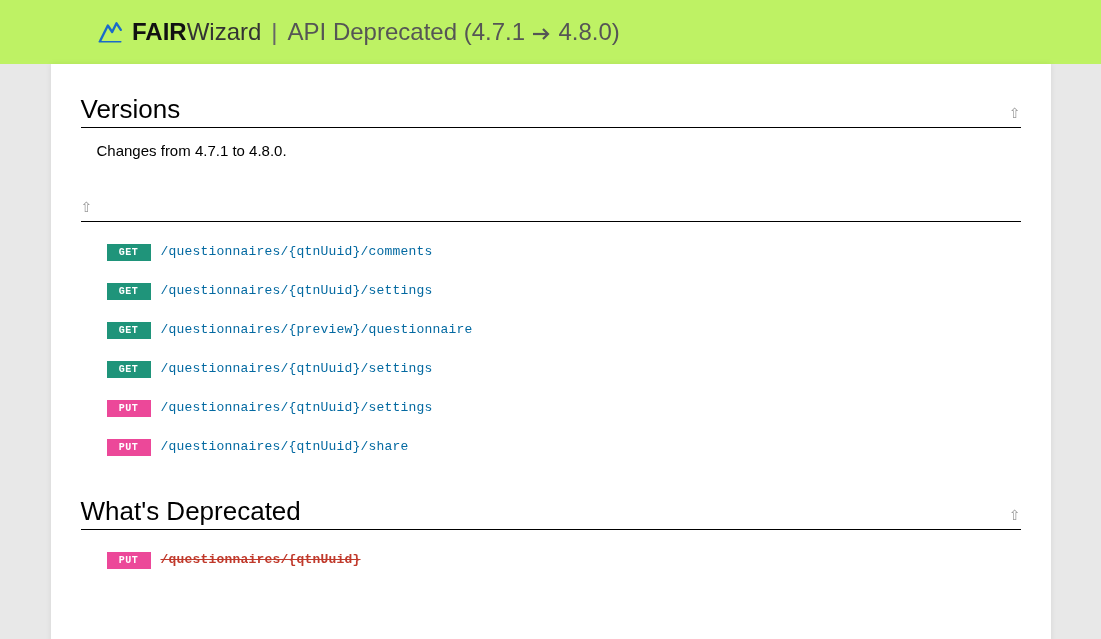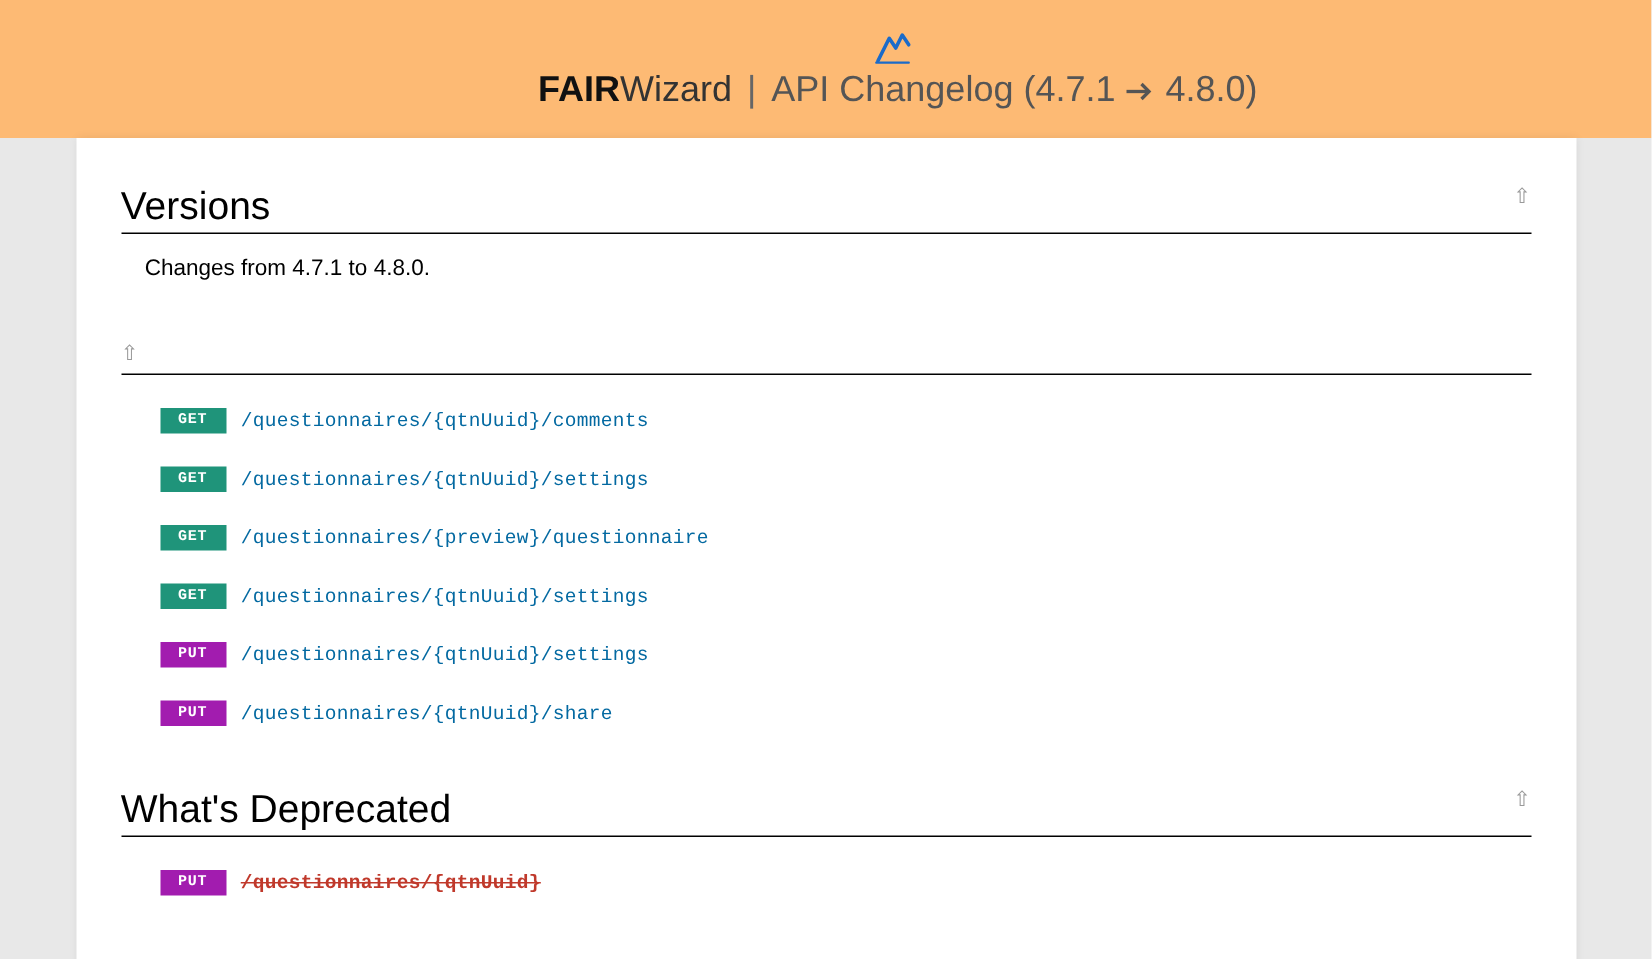--- a/index.html
+++ b/index.html
@@ -2,25 +2,24 @@
 <html><head>
   <meta charset="utf-8">
   <style>
     * { box-sizing: border-box; margin: 0; padding: 0; }
     body {
       font-family: "Helvetica Neue", Helvetica, Arial, sans-serif;
       background: #e8e8e8;
       color: #000;
     }
     .header {
-      background: #fdba74;
+      background: #bef264;
       padding: 18px 0 18px 96px;
       display: flex;
       align-items: center;
-      flex-direction: column;
     }
     .logo-icon {
       width: 28px;
       height: 28px;
       margin-right: 8px;
       display: flex;
       align-items: center;
       justify-content: center;
     }
     .logo-icon svg { display: block; }
@@ -41,20 +40,21 @@
       margin: 0 auto 30px auto;
       padding: 30px 30px 40px 30px;
       box-shadow: 0 0 6px rgba(0,0,0,0.08);
     }
     .section {
       margin-bottom: 40px;
       position: relative;
     }
     .section-header {
       display: flex;
+      align-items: flex-end;
       justify-content: space-between;
       border-bottom: 1px solid #000;
       padding-bottom: 2px;
       margin-bottom: 14px;
     }
     .section-title {
       font-size: 26px;
       font-weight: 400;
       color: #000;
     }
@@ -71,38 +71,37 @@
     .desc-text {
       font-size: 15px;
       color: #000;
       margin-bottom: 18px;
     }
     .endpoint-list {
       padding-left: 10px;
     }
     .endpoint-row {
       display: flex;
-      align-items: center;
       margin: 22px 0;
       gap: 10px;
     }
     .method-badge {
       font-family: Menlo, Consolas, "Courier New", monospace;
       font-size: 10px;
       font-weight: 700;
       letter-spacing: 0.5px;
       color: #fff;
       padding: 3px 0;
       min-width: 44px;
       text-align: center;
       text-transform: uppercase;
       border-radius: 0;
     }
     .method-get { background: #1f947a; }
-    .method-put { background: #a21caf; }
+    .method-put { background: #ec4899; }
     .endpoint-path {
       font-family: Menlo, Consolas, "Courier New", monospace;
       font-size: 13px;
       color: #0369a1;
       letter-spacing: 0.2px;
     }
     .endpoint-path.deprecated {
       color: #c0392b;
       text-decoration: line-through;
       font-weight: bold;
@@ -117,21 +116,21 @@
       <path d="M3 20 L10 6 L14 12 L18 4 L22 10" stroke="#1a6bc9" stroke-width="2.2" stroke-linecap="round" stroke-linejoin="round" fill="none"></path>
       <path d="M2 21 L22 21" stroke="#1a6bc9" stroke-width="1.4" stroke-linecap="round"></path>
     </svg>
   </span>
   <span class="header-title">
     <span>
       <span class="brand-fair">FAIR</span><span class="brand-wizard">Wizard</span>
     </span>
     <span class="header-sep">|</span>
     <span>
-      <span>API Changelog (</span><span>4.7.1</span>
+      <span>API Deprecated (</span><span>4.7.1</span>
       <span class="arrow-icon">
         <svg width="20" height="14" viewBox="0 0 20 14">
           <line x1="1" y1="7" x2="15" y2="7" stroke="#555" stroke-width="2.2"></line>
           <polyline points="11,2 16,7 11,12" fill="none" stroke="#555" stroke-width="2.2" stroke-linecap="butt" stroke-linejoin="miter"></polyline>
         </svg>
       </span>
       <span>4.8.0</span><span>)</span>
     </span>
   </span>
 </div>

